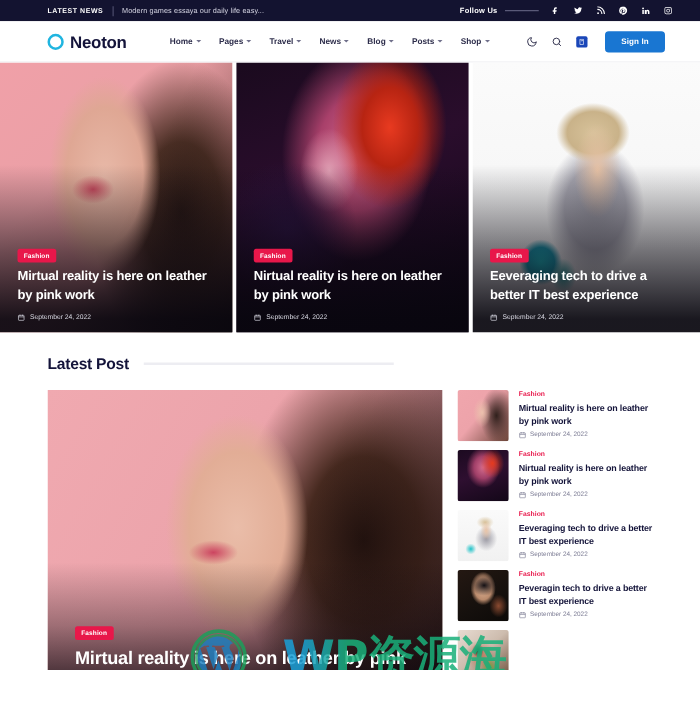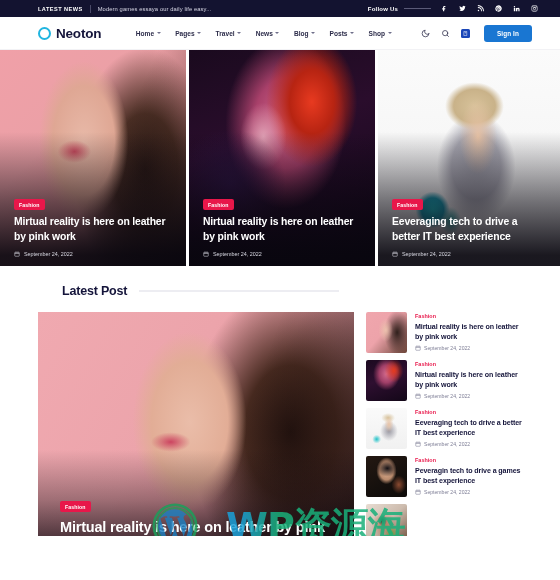--- a/index.html
+++ b/index.html
@@ -110,21 +110,21 @@
   
   .ph { position: absolute; inset: 0; }
 
   
   .section {
     padding: 18px 38px 0 38px;
   }
   .sec-head { display: flex; align-items: center; gap: 12px; }
   .sec-title {
     font-size: 12.5px; font-weight: bold; color: #14143a;
-    white-space: nowrap; letter-spacing: -.2px; margin-left: 24px;
+    white-space: nowrap; letter-spacing: -.2px;
   }
   .sec-rule { flex: 1; height: 2px; background: #ededf2; max-width: 200px; }
 
   .content { display: flex; gap: 12px; margin-top: 14px; }
   .feature {
     position: relative; width: 316px; height: 250px;
     overflow: hidden; flex: 0 0 316px;
   }
   .feature-shade {
     position: absolute; left: 0; right: 0; bottom: 0; height: 45%;
@@ -445,21 +445,21 @@
 
         <div class="side-item">
           <div class="side-thumb">
             <div class="ph" style="background:linear-gradient(150deg,#241812 0%,#15100d 60%,#0d0a08 100%);"></div>
             <div class="ph" style="background:radial-gradient(ellipse 30% 40% at 50% 36%, #e0b395 0%, #b98a6c 55%, rgba(185,138,108,0) 82%);"></div>
             <div class="ph" style="background:radial-gradient(ellipse 34% 26% at 52% 30%, #141014 0%, rgba(20,16,20,0) 78%);"></div>
             <div class="ph" style="background:radial-gradient(ellipse 22% 28% at 80% 70%, #8a4a30 0%, rgba(138,74,48,0) 80%);"></div>
           </div>
           <div class="side-body">
             <div class="side-cat">Fashion</div>
-            <div class="side-title">Peveragin tech to drive a games IT best experience</div>
+            <div class="side-title">Peveragin tech to drive a better IT best experience</div>
             <div class="side-meta">
               <svg class="cal-ico" viewBox="0 0 24 24" fill="none" stroke="#7d7d95" stroke-width="2.2">
                 <rect x="3" y="5" width="18" height="16" rx="2"></rect>
                   <path d="M3 10h18M8 3v4M16 3v4"></path>
               </svg>
               <span>September 24, 2022</span>
             </div>
           </div>
         </div>
 

